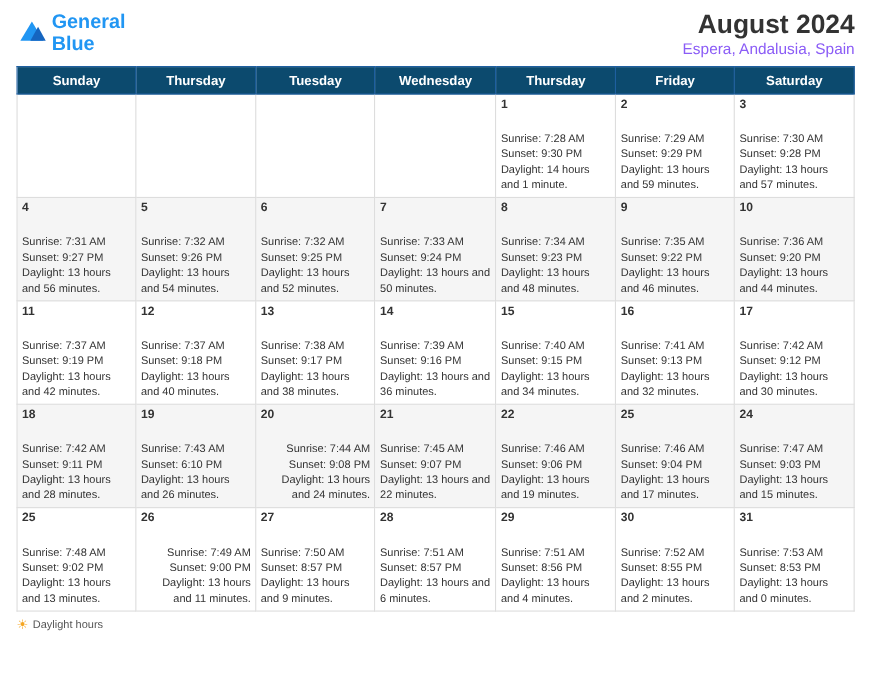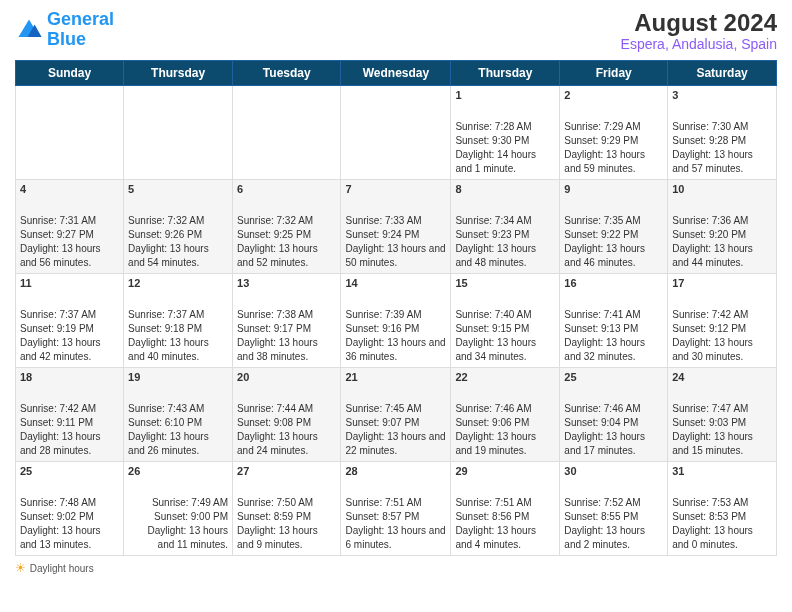--- a/index.html
+++ b/index.html
@@ -261,21 +261,21 @@
 Daylight: 13 hours and 28 minutes.</div>
           </td>
           <td>
             <span class="day-num">19</span>
             <div class="day-info" style="white-space: pre-line;">Sunrise: 7:43 AM
 Sunset: 6:10 PM
 Daylight: 13 hours and 26 minutes.</div>
           </td>
           <td>
             <span class="day-num">20</span>
-            <div class="day-info" style="white-space: pre-line;">Sunrise: 7:44 AM
+            <div class="day-info" style="white-space: pre-line; text-align: right;">Sunrise: 7:44 AM
 Sunset: 9:08 PM
 Daylight: 13 hours and 24 minutes.</div>
           </td>
           <td>
             <span class="day-num">21</span>
             <div class="day-info" style="white-space: pre-line;">Sunrise: 7:45 AM
 Sunset: 9:07 PM
 Daylight: 13 hours and 22 minutes.</div>
           </td>
           <td>
@@ -306,21 +306,21 @@
           </td>
           <td>
             <span class="day-num">26</span>
             <div class="day-info" style="white-space: pre-line; text-align: right;">Sunrise: 7:49 AM
 Sunset: 9:00 PM
 Daylight: 13 hours and 11 minutes.</div>
           </td>
           <td>
             <span class="day-num">27</span>
             <div class="day-info" style="white-space: pre-line;">Sunrise: 7:50 AM
-Sunset: 8:59 PM
+Sunset: 8:57 PM
 Daylight: 13 hours and 9 minutes.</div>
           </td>
           <td>
             <span class="day-num">28</span>
             <div class="day-info" style="white-space: pre-line;">Sunrise: 7:51 AM
 Sunset: 8:57 PM
 Daylight: 13 hours and 6 minutes.</div>
           </td>
           <td>
             <span class="day-num">29</span>

